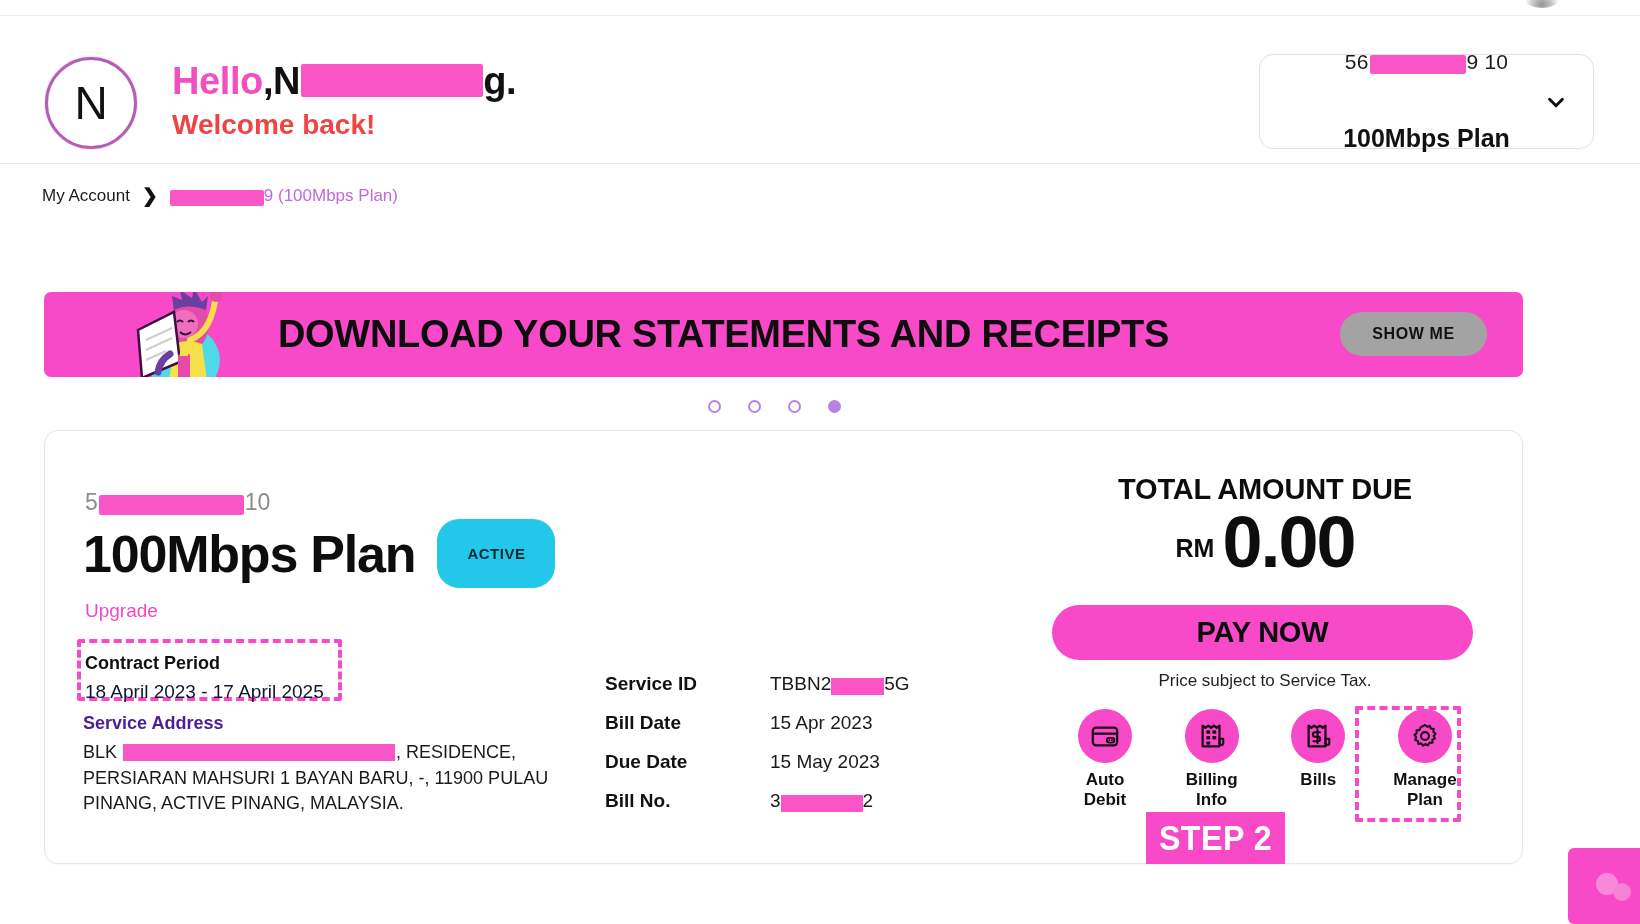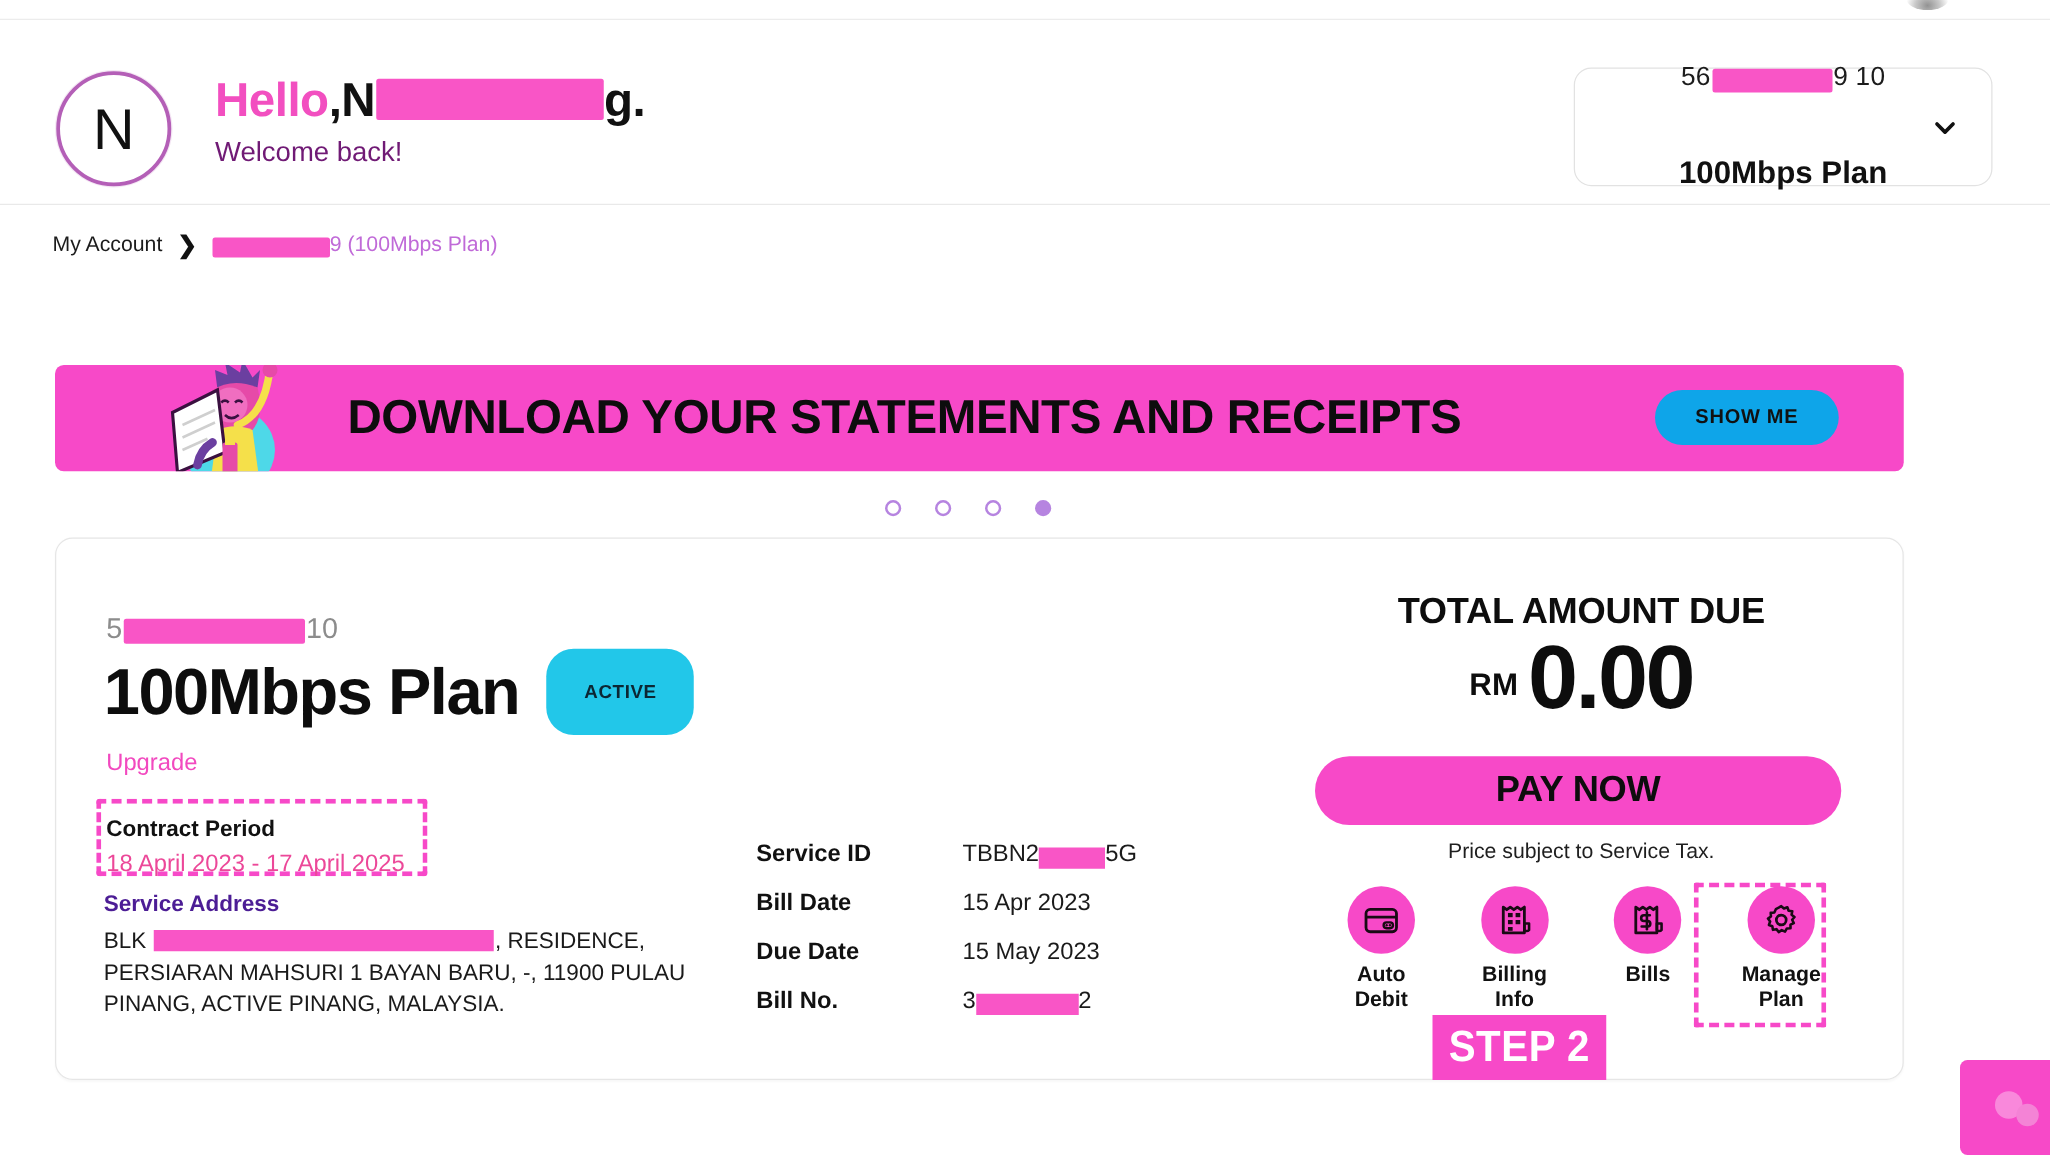--- a/index.html
+++ b/index.html
@@ -43,21 +43,21 @@
   }
   .greet .hello { color:#f24fc0; }
   .greet .comma { color:#111; }
   .redact {
     display:inline-block; background:#f955c6; border-radius:2px;
     vertical-align:middle;
   }
   .r-name { width:182px; height:33px; margin:0 0 0 1px; position:relative; top:3px; }
   .welcome {
     position:absolute; left:172px; top:92px;
-    font-size:22px; font-weight:normal; color:#701a75;
+    font-size:28px; font-weight:bold; color:#ef4444;
   }
 
   
   .acct-select {
     position:absolute; left:1259px; top:37px; width:335px; height:95px;
     border:1px solid #e2e2e2; border-radius:14px; background:#fff;
     display:flex; flex-direction:column; align-items:center; justify-content:center;
     cursor:pointer;
     gap:47px;
   }
@@ -90,22 +90,22 @@
   .banner-art {
     position:absolute; left:78px; top:-10px; width:125px; height:110px;
   }
   .banner-title {
     position:absolute; left:0; top:0; width:1479px; height:85px;
     display:flex; align-items:center; justify-content:center;
     font-size:38px; font-weight:bold; color:#0d0d0d; letter-spacing:-0.3px;
     padding-right:120px;
   }
   .banner-btn {
-    position:absolute; right:52px; top:20px; width:147px; height:44px;
-    background:#0ea5e9; border-radius:22px; border:none; cursor:pointer;
+    position:absolute; right:36px; top:20px; width:147px; height:44px;
+    background:#a3a3a3; border-radius:22px; border:none; cursor:pointer;
     font-family:"Liberation Sans", sans-serif;
     font-size:16px; font-weight:bold; color:#111; letter-spacing:.6px;
   }
 
   
   .dots {
     position:absolute; left:708px; top:399px; width:142px; height:14px;
     display:flex; align-items:center; gap:27px;
   }
   .dot {
@@ -142,21 +142,21 @@
   }
 
   .contract-box {
     position:absolute; left:32px; top:208px; width:265px; height:62px;
     border:4px dashed #f749c8; border-radius:3px;
   }
   .lbl-contract {
     position:absolute; left:40px; top:222px; font-size:18px; font-weight:bold; color:#111;
   }
   .val-contract {
-    position:absolute; left:40px; top:250px; font-size:19px; color:#ec4899;
+    position:absolute; left:40px; top:250px; font-size:19px; color:#0f172a;
   }
   .step1 {
     position:absolute; left:336px; top:200px; width:134px; height:58px;
     background:#f749c8; display:flex; align-items:center; justify-content:center;
   }
   .step1 span {
     color:#fff; font-size:35px; font-weight:bold; letter-spacing:.5px;
     font-family:"Liberation Sans", sans-serif; transform:scaleX(.92);
   }
 

